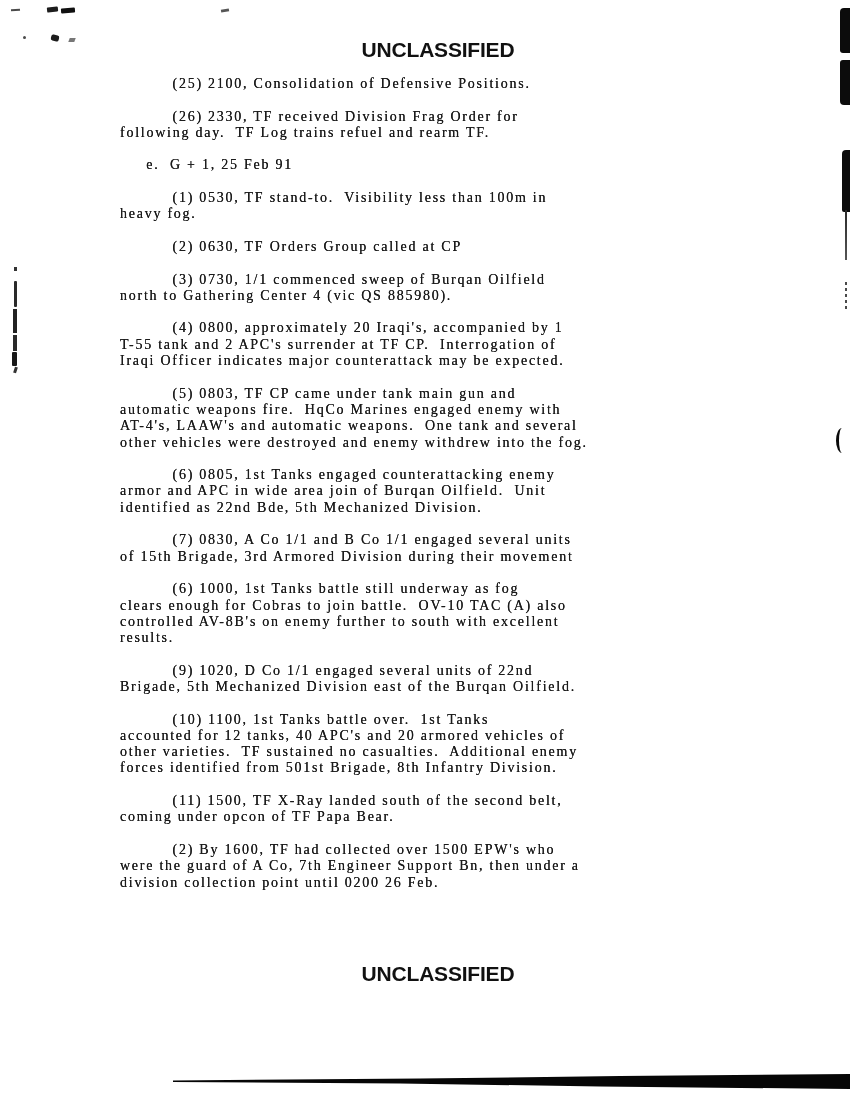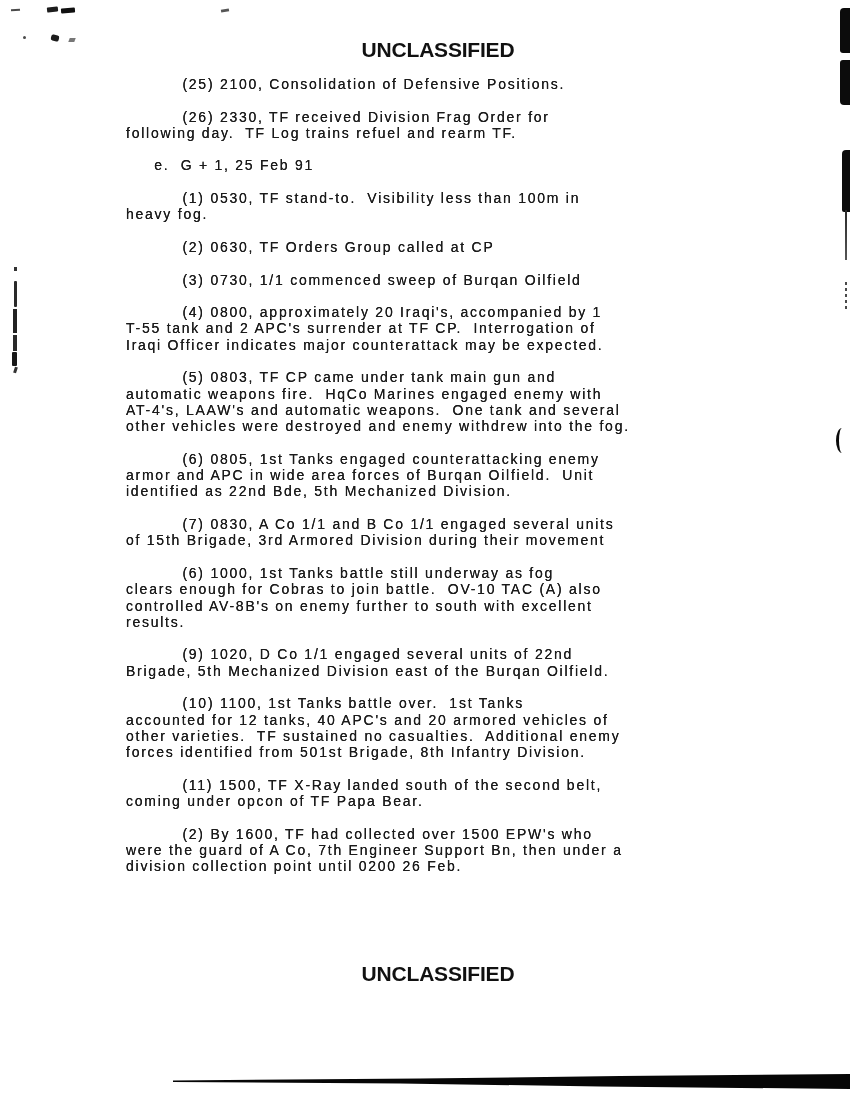--- a/index.html
+++ b/index.html
@@ -22,23 +22,23 @@
     font-family:"Liberation Sans",sans-serif;
     font-weight:bold;
     font-size:21px;
     letter-spacing:-0.2px;
     color:var(--banner-ink);
     transform:translateX(13px);
   }
   .banner.top{top:38px;}
   .banner.bottom{top:962px;}
   .doc-body{
-    position:absolute;left:126px;top:76px;width:680px;
+    position:absolute;left:120px;top:76px;width:680px;
     color:var(--ink);
-    font-family:Liberation Sans, sans-serif;
+    font-family:Liberation Serif, serif;
     font-size:14px;
     line-height:16.3px;
     letter-spacing:1.75px;
     text-shadow:0 0 0.5px currentColor;
   }
   .para{margin:0 0 16.3px 0;}
   .line{white-space:pre;}
   
   .art{position:absolute;background:#222;}
   .a-dash1{left:11px;top:9px;width:9px;height:2px;background:#4a4a4a;transform:rotate(-3deg);}
@@ -86,35 +86,36 @@
       </div>
       <div class="para">
         <div class="line">          (1) 0530, TF stand-to.  Visibility less than 100m in</div>
         <div class="line">heavy fog.</div>
       </div>
       <div class="para">
         <div class="line">          (2) 0630, TF Orders Group called at CP</div>
       </div>
       <div class="para">
         <div class="line">          (3) 0730, 1/1 commenced sweep of Burqan Oilfield</div>
+        <div class="line">north to Gathering Center 4 (vic QS 885980).</div>
       </div>
       <div class="para">
         <div class="line">          (4) 0800, approximately 20 Iraqi's, accompanied by 1</div>
         <div class="line">T-55 tank and 2 APC's surrender at TF CP.  Interrogation of</div>
         <div class="line">Iraqi Officer indicates major counterattack may be expected.</div>
       </div>
       <div class="para">
         <div class="line">          (5) 0803, TF CP came under tank main gun and</div>
         <div class="line">automatic weapons fire.  HqCo Marines engaged enemy with</div>
         <div class="line">AT-4's, LAAW's and automatic weapons.  One tank and several</div>
         <div class="line">other vehicles were destroyed and enemy withdrew into the fog.</div>
       </div>
       <div class="para">
         <div class="line">          (6) 0805, 1st Tanks engaged counterattacking enemy</div>
-        <div class="line">armor and APC in wide area forces of Burqan Oilfield.  Unit</div>
+        <div class="line">armor and APC in wide area join of Burqan Oilfield.  Unit</div>
         <div class="line">identified as 22nd Bde, 5th Mechanized Division.</div>
       </div>
       <div class="para">
         <div class="line">          (7) 0830, A Co 1/1 and B Co 1/1 engaged several units</div>
         <div class="line">of 15th Brigade, 3rd Armored Division during their movement</div>
       </div>
       <div class="para">
         <div class="line">          (6) 1000, 1st Tanks battle still underway as fog</div>
         <div class="line">clears enough for Cobras to join battle.  OV-10 TAC (A) also</div>
         <div class="line">controlled AV-8B's on enemy further to south with excellent</div>

